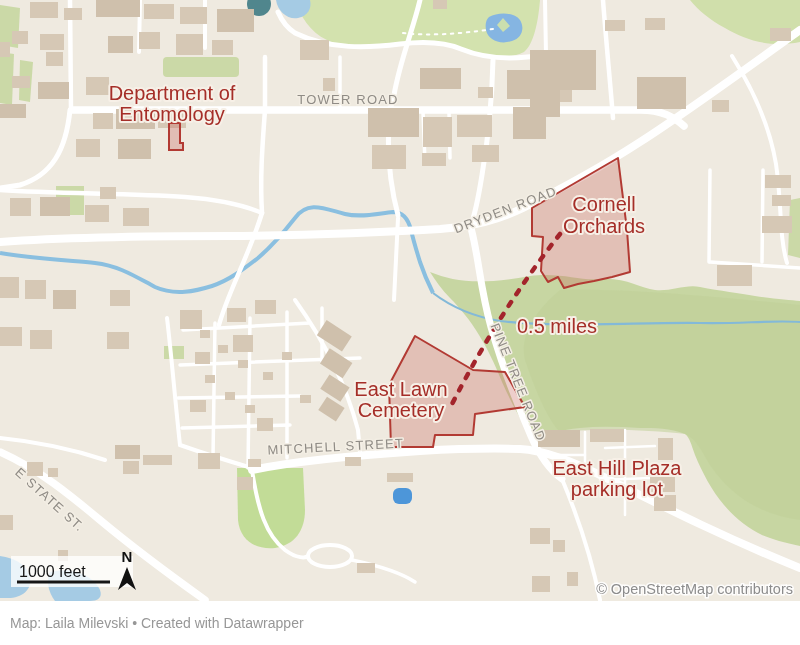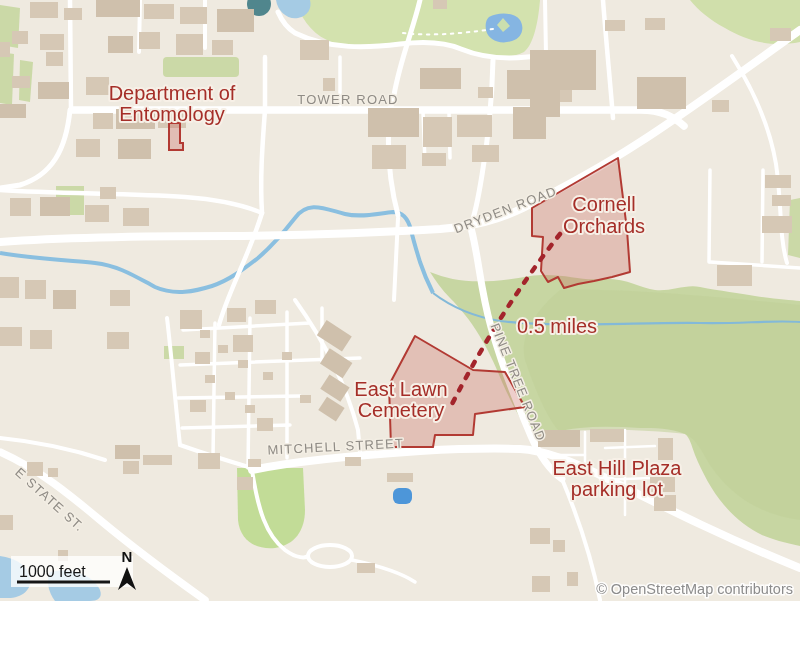--- a/index.html
+++ b/index.html
@@ -241,13 +241,16 @@
 
       <g>
         <text class="north-text" x="127" y="562" text-anchor="middle">N</text>
         <path d="M127,567 L136,590 L127,583 L118,590 Z" fill="#111"></path>
       </g>
 
       <text class="attr-label" x="793" y="594" text-anchor="end">© OpenStreetMap contributors</text>
     </svg>
   </div>
 
+  <div class="footer">
+    <span>Map: Laila Milevski • Created with Datawrapper</span>
+  </div>
 </div>
 
 </body></html>

